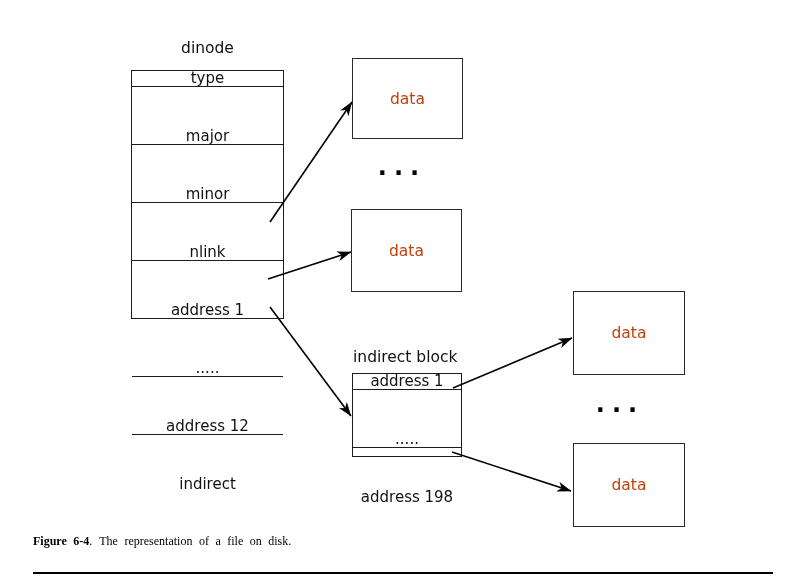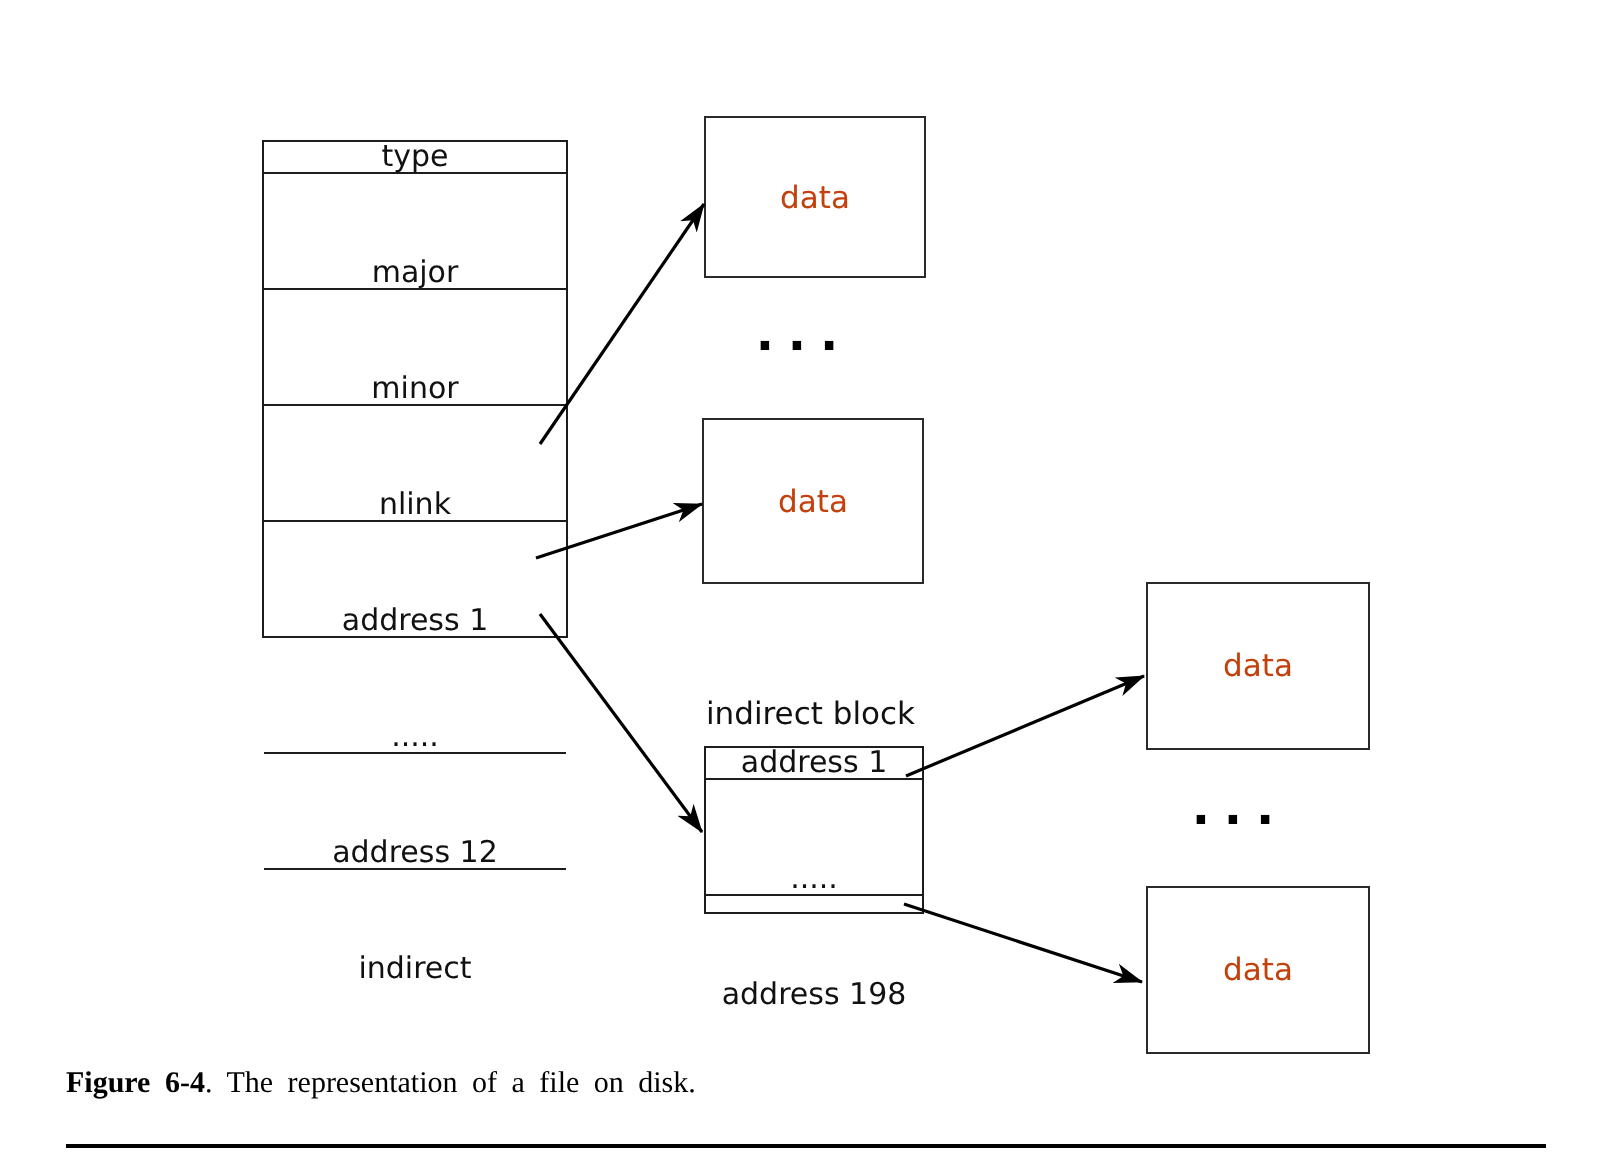--- a/index.html
+++ b/index.html
@@ -27,31 +27,32 @@
     font-size:15.5px; color:#c2410c; box-sizing:border-box;
   }
   .dots {
     position:absolute; font-weight:bold; font-size:24px; letter-spacing:7px;
     color:#000; line-height:22px; text-align:center;
   }
   .arrows { position:absolute; left:0; top:0; width:802px; height:580px; pointer-events:none; }
   .caption {
     position:absolute; left:33px; top:534px;
     font-family:"Liberation Serif", "DejaVu Serif", serif;
-    font-size:15px; color:#000; word-spacing:3.5px; white-space:nowrap;
+    font-size:12px; color:#000; word-spacing:3.5px; white-space:nowrap;
   }
   .caption .cap-label { font-weight:bold; }
   .caption .cap-text { margin-left:7px; }
   .rule { position:absolute; left:33px; top:572px; width:740px; height:2px; background:#000; }
 </style>
 </head>
 <body>
 
 <div class="stage">
 
+  <div class="boxtitle centered" style="left:131px; top:39px; width:153px;">dinode</div>
 
   <div class="cellbox" style="left:131px; top:70px; width:153px; height:249px;">
     <div class="row">type</div>
     <div class="row">major</div>
     <div class="row">minor</div>
     <div class="row">nlink</div>
     <div class="row">address 1</div>
     <div class="row">.....</div>
     <div class="row">address 12</div>
     <div class="row">indirect</div>

